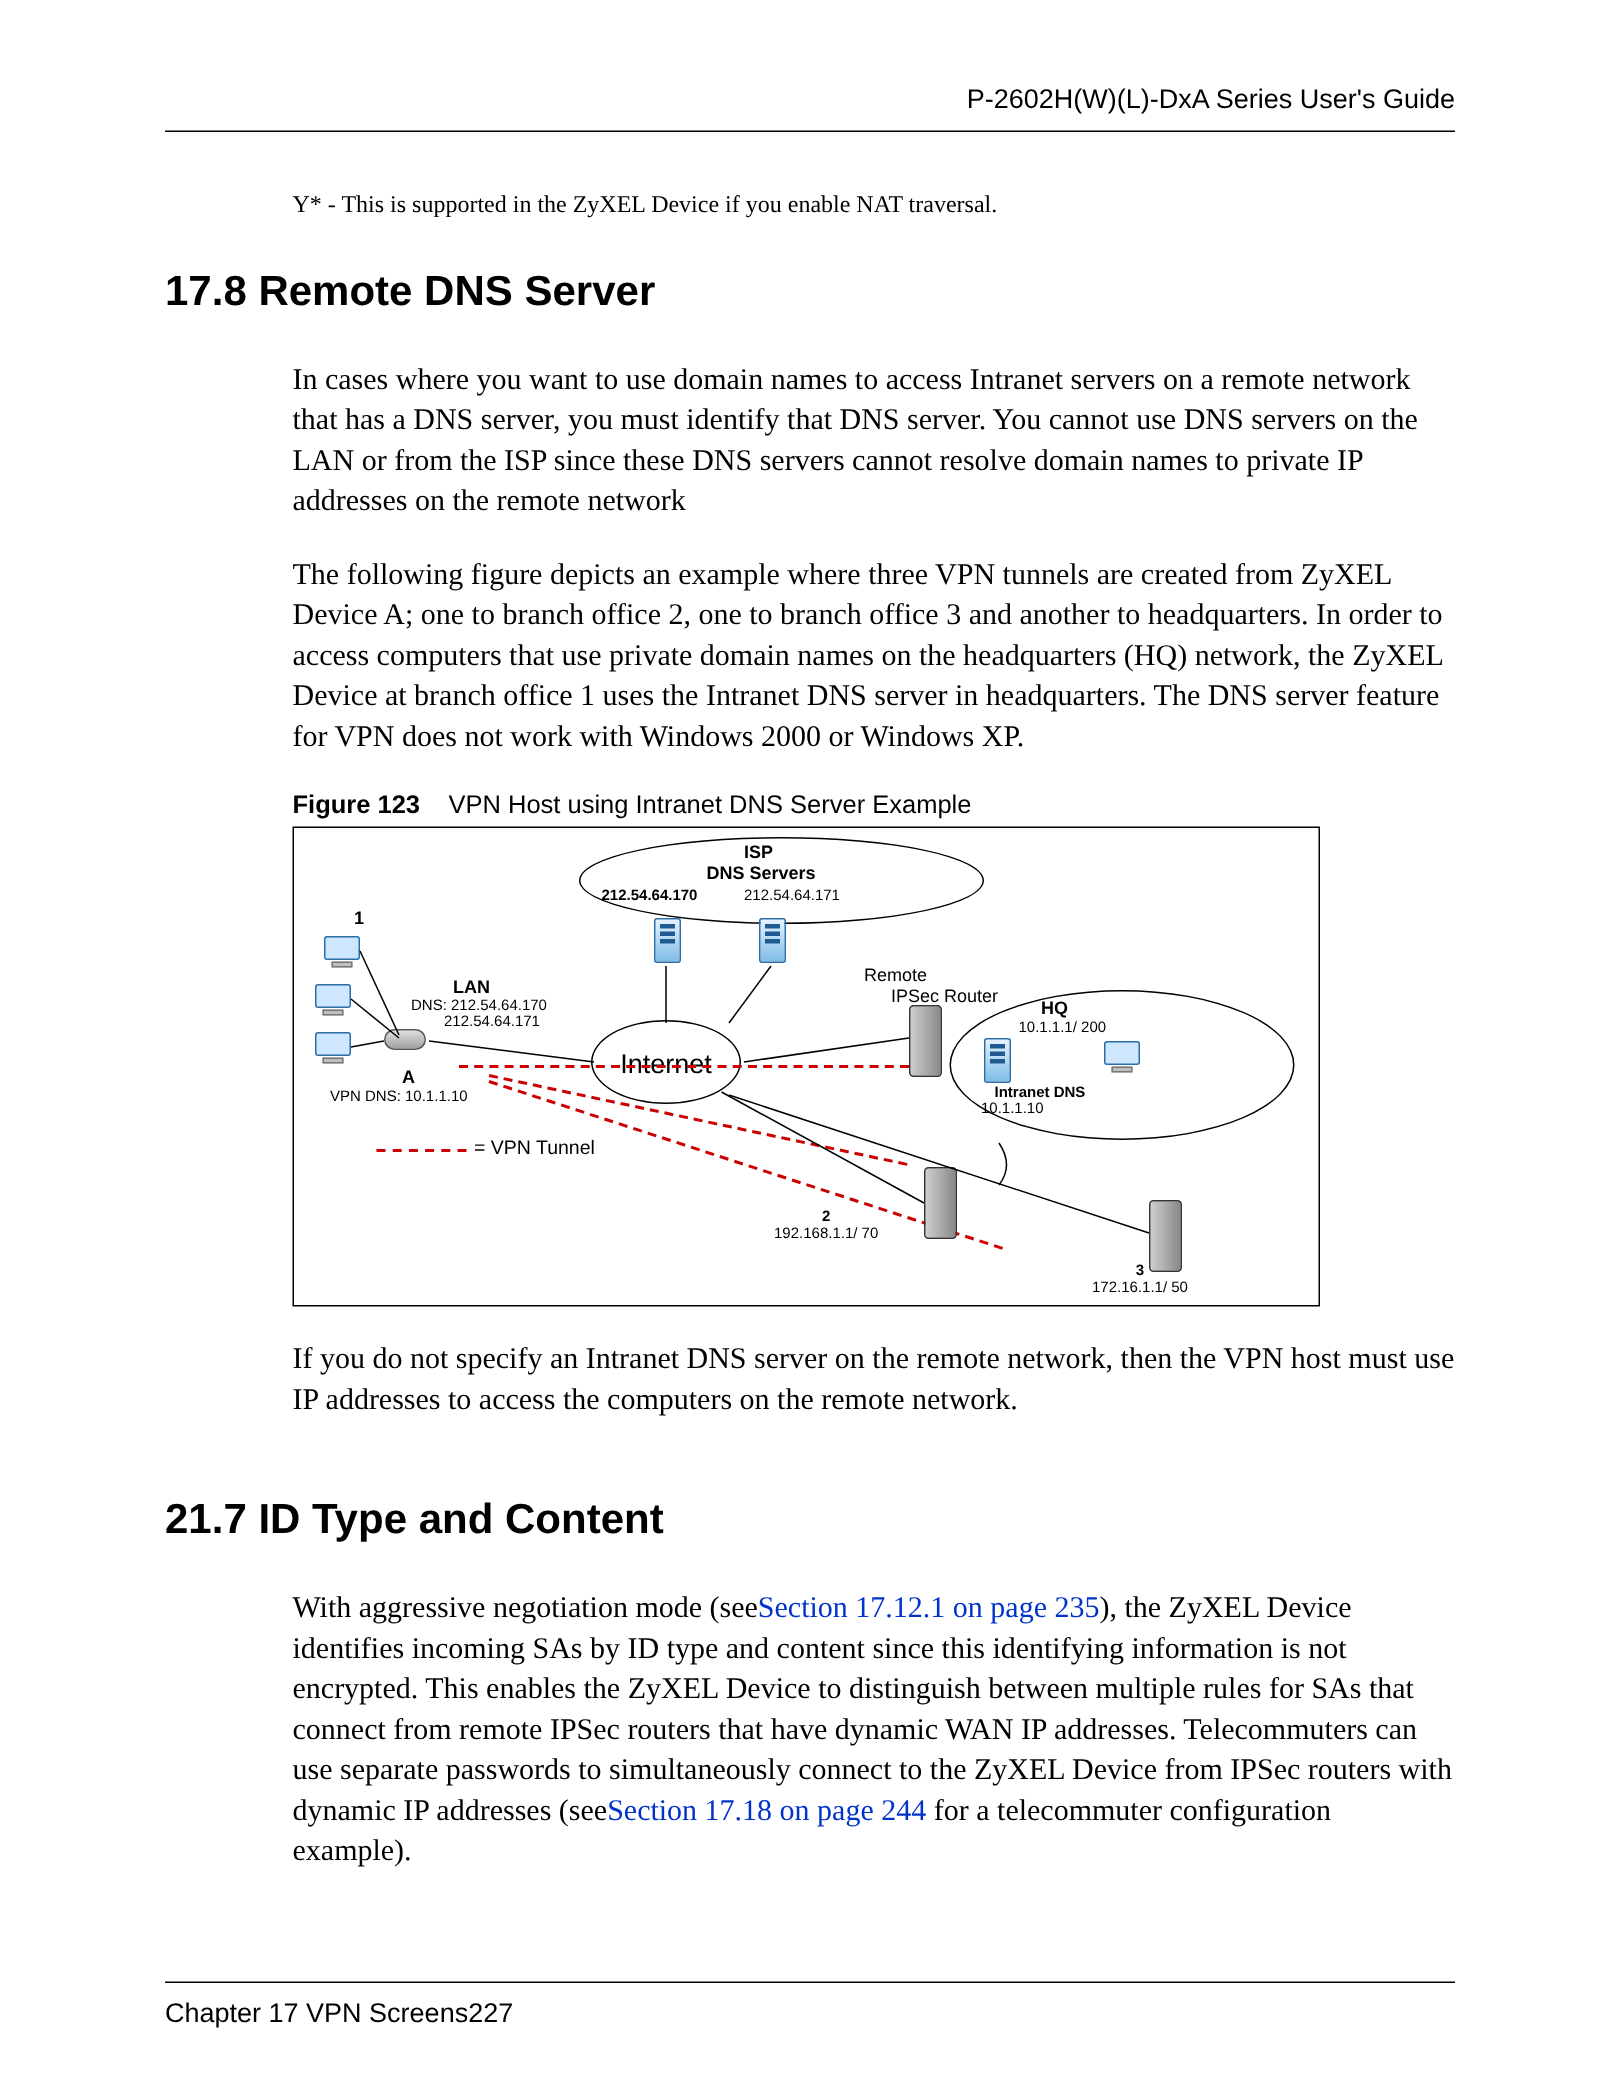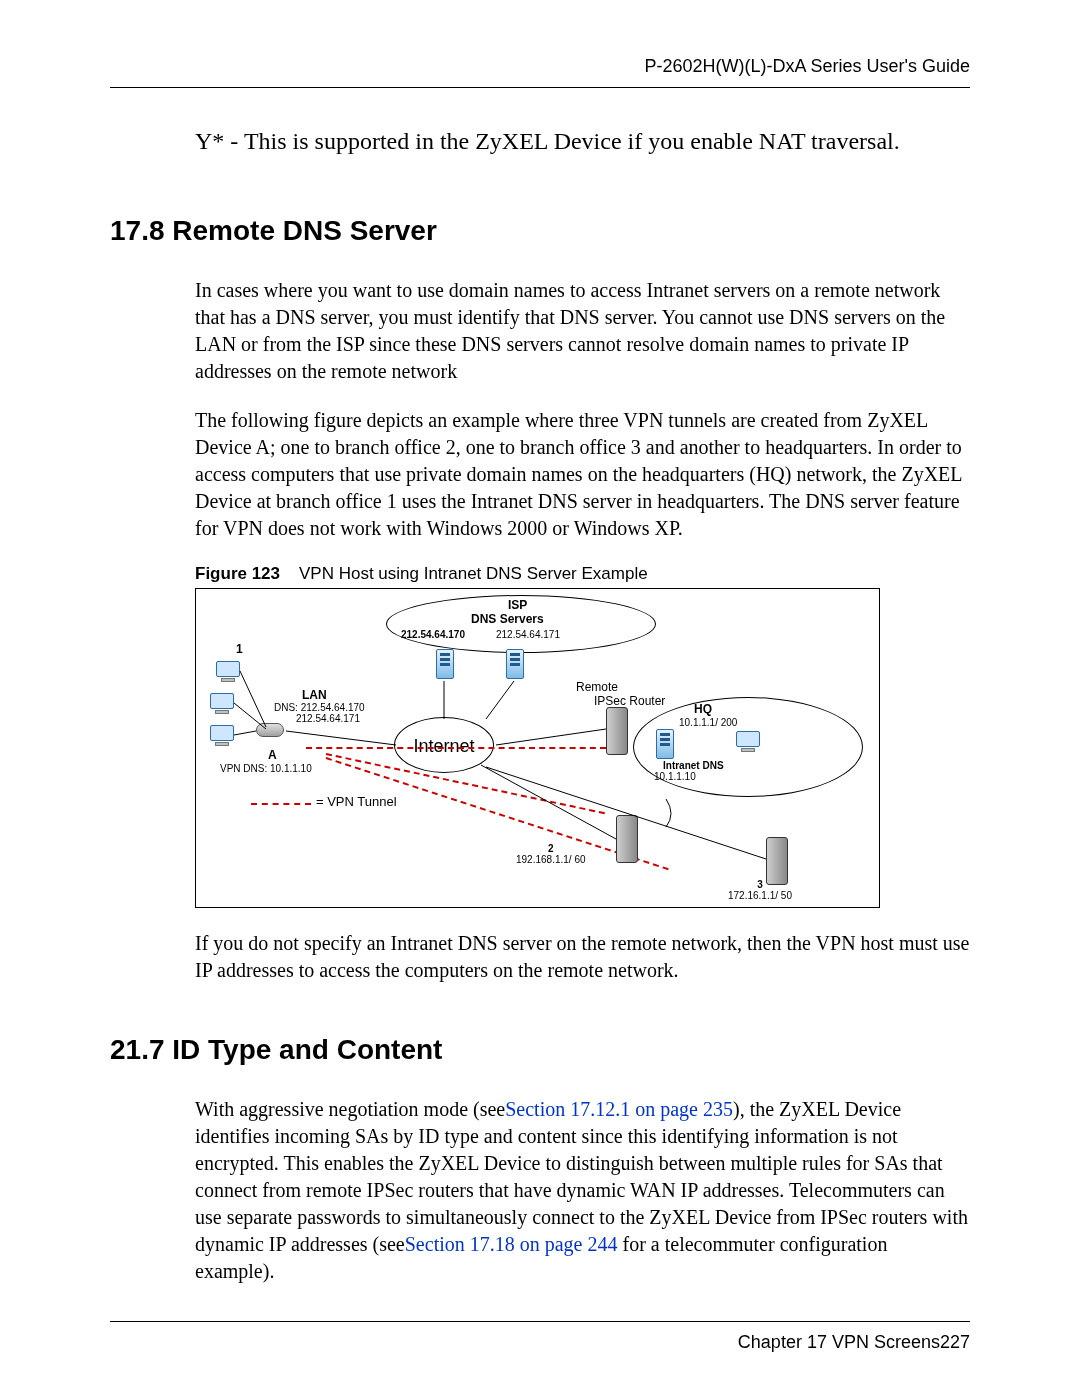--- a/index.html
+++ b/index.html
@@ -17,23 +17,23 @@
     font-family: Arial, Helvetica, sans-serif;
     font-size: 18px;
     margin-bottom: 10px;
   }
   .header-rule {
     border: none;
     border-top: 1.5px solid #000;
     margin-bottom: 40px;
   }
   .footnote {
-    font-size: 24px;
-    margin-left: 85px;
-    margin-bottom: 60px;
+    font-size: 16px;
+    margin-left: 85px;
+    margin-bottom: 32px;
   }
   .section-heading {
     font-family: Arial, Helvetica, sans-serif;
     font-weight: bold;
     font-size: 28px;
     margin-bottom: 30px;
   }
   .body-para {
     font-size: 20px;
     margin-left: 85px;
@@ -67,21 +67,21 @@
     right: 110px;
     bottom: 44px;
   }
   .footer-rule {
     border: none;
     border-top: 1.5px solid #000;
     margin-bottom: 10px;
   }
   .footer-row {
     display: flex;
-    justify-content: flex-end;
+    justify-content: flex-start;
     font-family: Arial, Helvetica, sans-serif;
     font-size: 18px;
   }
   
   .cloud {
     position: absolute;
     border-radius: 50%;
     border: 1px solid #000;
     background: #fff;
     text-align: center;
@@ -176,21 +176,21 @@
 
 <p class="figure-caption">
   <span class="fig-label">Figure 123</span>
   <span>&nbsp;&nbsp;</span>
   <span>VPN Host using Intranet DNS Server Example</span>
 </p>
 
 <div class="figure-box">
 
   <div class="ellipse" style="left:190px; top:6px; width:270px; height:58px;"></div>
-  <div class="label bold" style="left:312px; top:10px;text-align:center;">ISP</div>
+  <div class="label bold" style="left:300px; top:10px;text-align:center;">ISP</div>
   <div class="label bold" style="left:275px; top:24px;">DNS Servers</div>
   <div class="label small" style="left:205px; top:40px;font-weight:bold;">212.54.64.170</div>
   <div class="label small" style="left:300px; top:40px;">212.54.64.171</div>
   <div class="server" style="left:240px; top:60px;"></div>
   <div class="server" style="left:310px; top:60px;"></div>
 
   <div class="label bold" style="left:40px; top:54px;">1</div>
 
   <div class="pc" style="left:20px; top:72px;">
       <div class="monitor"></div>
@@ -233,21 +233,21 @@
   <div class="vpn-legend-line" style="left:55px; top:214px; width:60px;"></div>
   <div class="label" style="left:120px; top:206px; font-size:13px;">= VPN Tunnel</div>
 
   <div class="vpn-legend-line" style="left:110px; top:158px; width:300px;"></div>
   <div class="vpn-legend-line" style="left:130px; top:164px; width:285px; transform:rotate(12deg); transform-origin:left center;"></div>
   <div class="vpn-legend-line" style="left:130px; top:168px; width:360px; transform:rotate(18deg); transform-origin:left center;"></div>
 
   <div class="router" style="left:420px; top:226px;"></div>
   <div class="box-2" style="left:320px; top:254px;">
     <span class="n">2</span>
-    <span>192.168.1.1/ 60</span>
+    <span>192.168.1.1/ 70</span>
   </div>
 
   <div class="router" style="left:570px; top:248px;"></div>
   <div class="box-3" style="left:532px; top:290px;">
     <span class="n">3</span>
     <span>172.16.1.1/ 50</span>
   </div>
 
   <svg style="position:absolute; left:0; top:0; width:685px; height:320px; pointer-events:none;">
     <line x1="44" y1="82" x2="70" y2="138" stroke="#000" stroke-width="1"></line>

